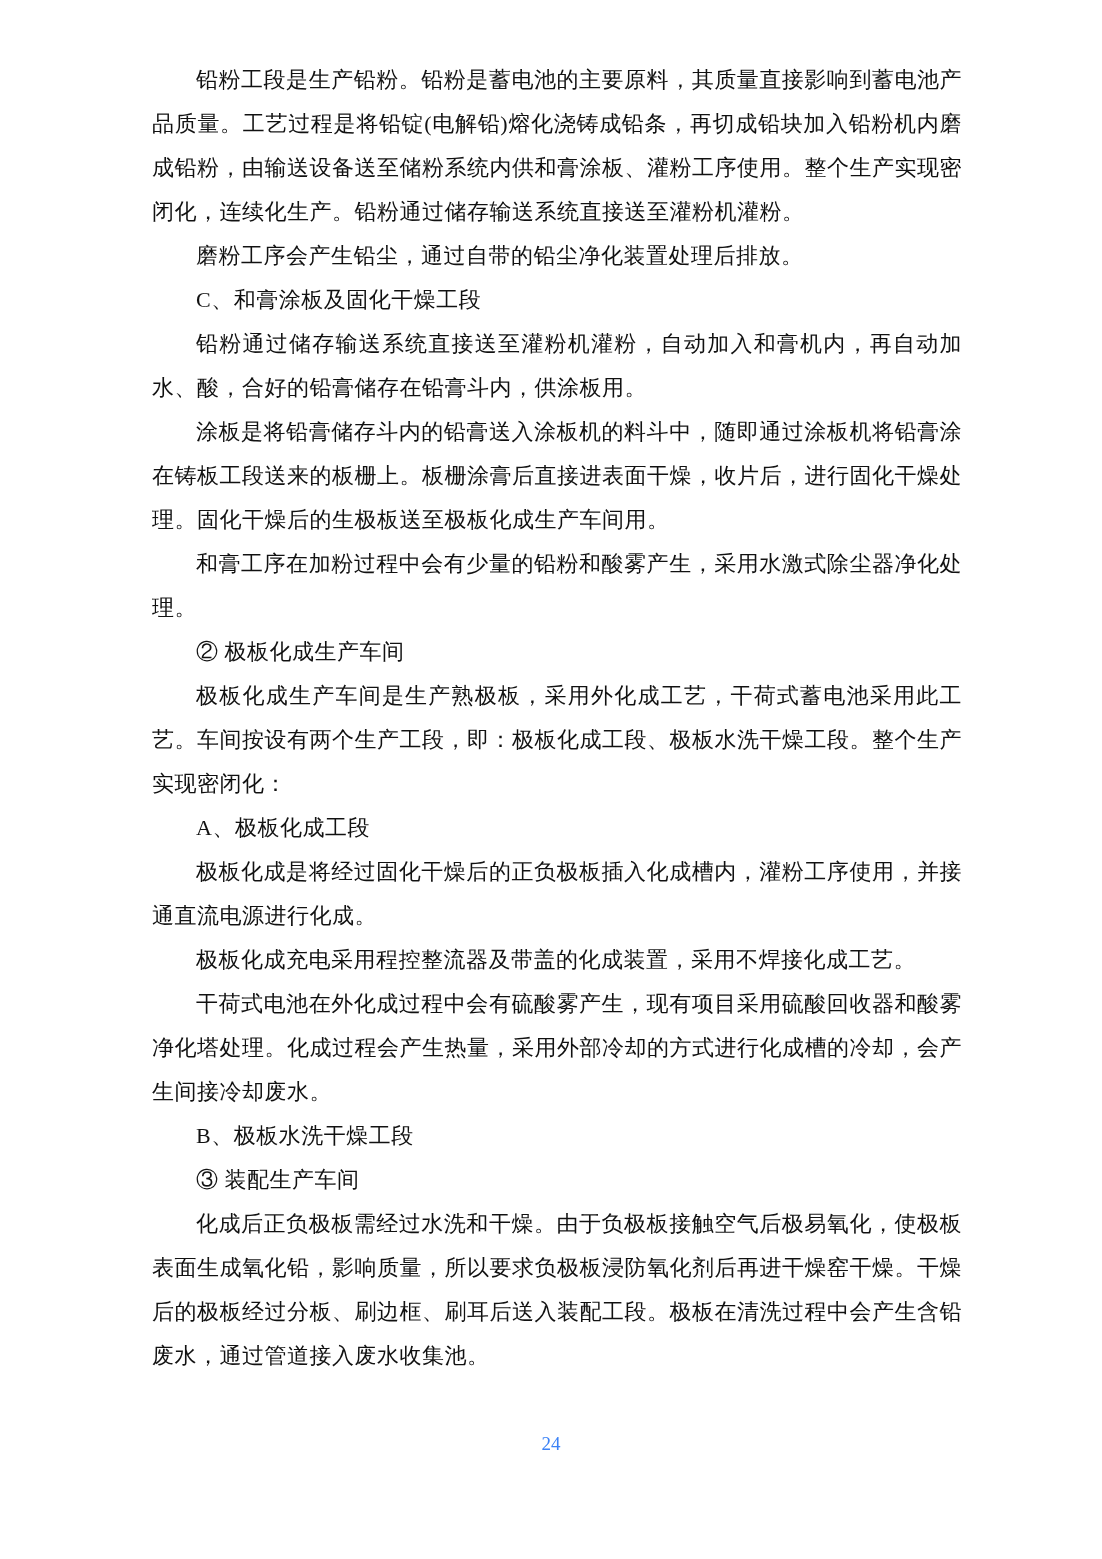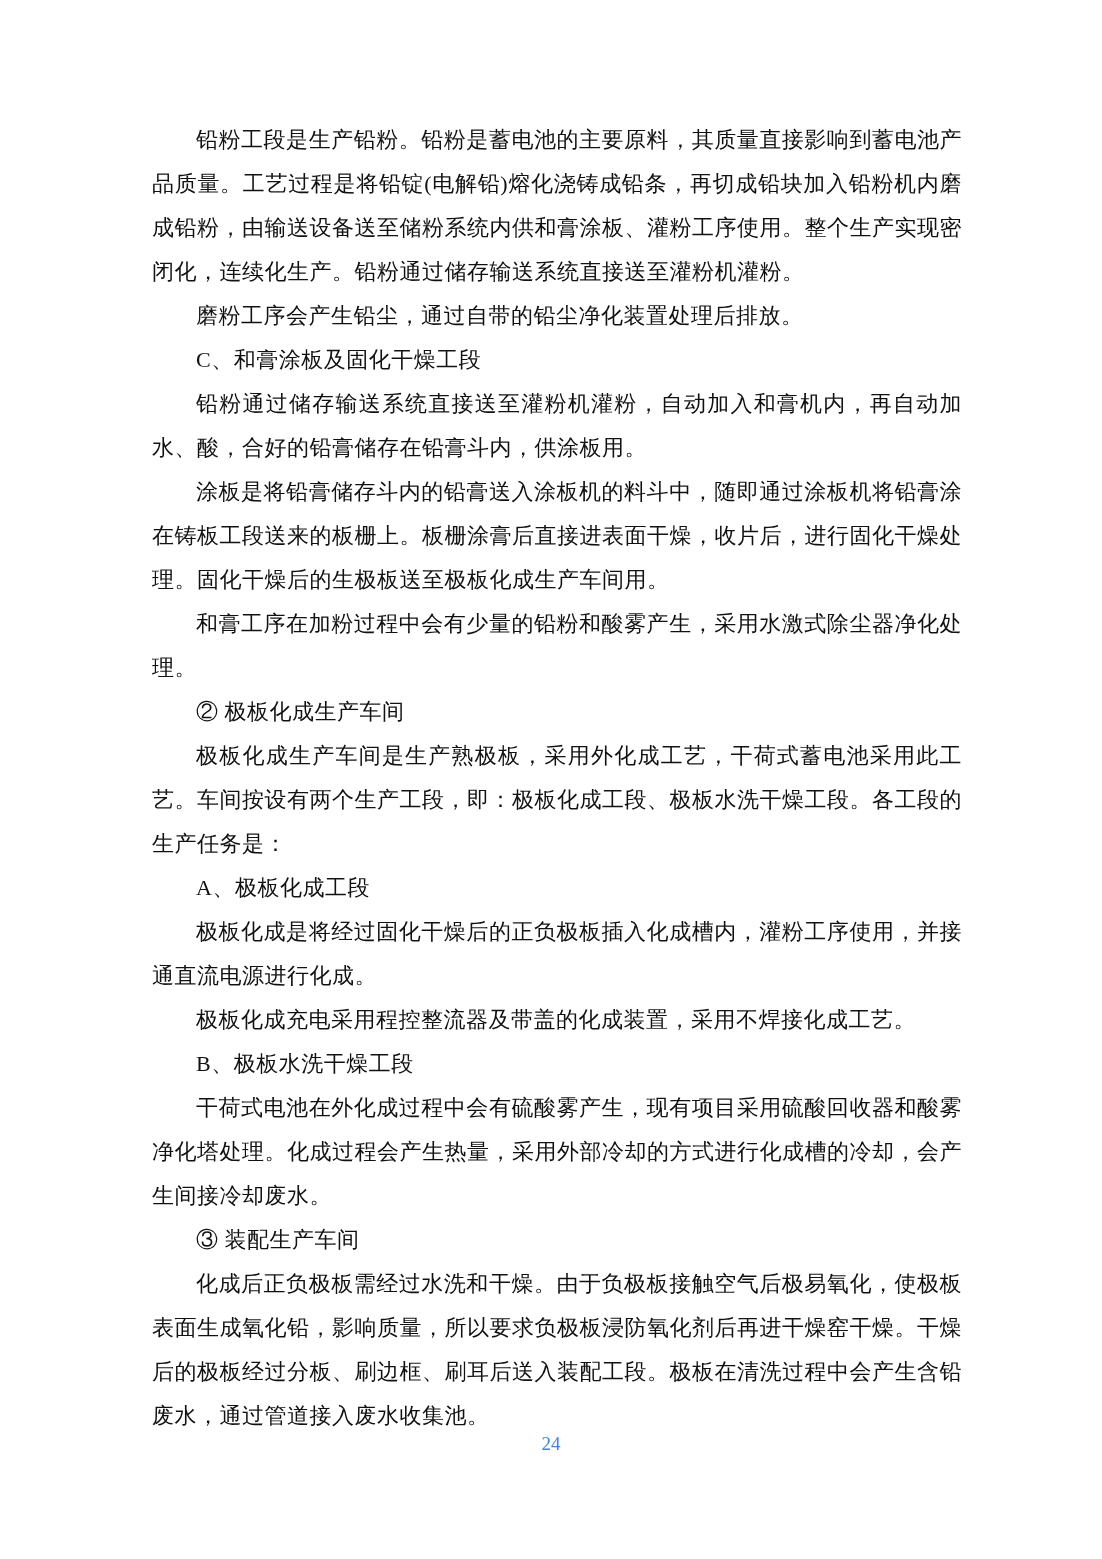--- a/index.html
+++ b/index.html
@@ -7,21 +7,21 @@
     padding: 0;
     background: #ffffff;
   }
   .page {
     position: relative;
     width: 1102px;
     height: 1559px;
     margin: 0 auto;
     background: #ffffff;
     box-sizing: border-box;
-    padding: 118px 140px 0 152px;
+    padding: 58px 140px 0 152px;
     font-family: "Liberation Serif", "DejaVu Serif", serif;
     color: #111111;
     overflow: hidden;
   }
   .para {
     margin: 0;
     font-size: 22px;
     line-height: 44px;
     text-indent: 2em;
     text-align: justify;
@@ -42,23 +42,23 @@
 <body>
 
 <div class="page">
   <p class="para">铅粉工段是生产铅粉。铅粉是蓄电池的主要原料，其质量直接影响到蓄电池产品质量。工艺过程是将铅锭(电解铅)熔化浇铸成铅条，再切成铅块加入铅粉机内磨成铅粉，由输送设备送至储粉系统内供和膏涂板、灌粉工序使用。整个生产实现密闭化，连续化生产。铅粉通过储存输送系统直接送至灌粉机灌粉。</p>
   <p class="para">磨粉工序会产生铅尘，通过自带的铅尘净化装置处理后排放。</p>
   <p class="para">C、和膏涂板及固化干燥工段</p>
   <p class="para">铅粉通过储存输送系统直接送至灌粉机灌粉，自动加入和膏机内，再自动加水、酸，合好的铅膏储存在铅膏斗内，供涂板用。</p>
   <p class="para">涂板是将铅膏储存斗内的铅膏送入涂板机的料斗中，随即通过涂板机将铅膏涂在铸板工段送来的板栅上。板栅涂膏后直接进表面干燥，收片后，进行固化干燥处理。固化干燥后的生极板送至极板化成生产车间用。</p>
   <p class="para">和膏工序在加粉过程中会有少量的铅粉和酸雾产生，采用水激式除尘器净化处理。</p>
   <p class="para">② 极板化成生产车间</p>
-  <p class="para">极板化成生产车间是生产熟极板，采用外化成工艺，干荷式蓄电池采用此工艺。车间按设有两个生产工段，即：极板化成工段、极板水洗干燥工段。各工段的生产任务是：</p>
+  <p class="para">极板化成生产车间是生产熟极板，采用外化成工艺，干荷式蓄电池采用此工艺。车间按设有两个生产工段，即：极板化成工段、极板水洗干燥工段。整个生产实现密闭化：</p>
   <p class="para">A、极板化成工段</p>
   <p class="para">极板化成是将经过固化干燥后的正负极板插入化成槽内，灌粉工序使用，并接通直流电源进行化成。</p>
   <p class="para">极板化成充电采用程控整流器及带盖的化成装置，采用不焊接化成工艺。</p>
+  <p class="para">干荷式电池在外化成过程中会有硫酸雾产生，现有项目采用硫酸回收器和酸雾净化塔处理。化成过程会产生热量，采用外部冷却的方式进行化成槽的冷却，会产生间接冷却废水。</p>
   <p class="para">B、极板水洗干燥工段</p>
-  <p class="para">干荷式电池在外化成过程中会有硫酸雾产生，现有项目采用硫酸回收器和酸雾净化塔处理。化成过程会产生热量，采用外部冷却的方式进行化成槽的冷却，会产生间接冷却废水。</p>
   <p class="para">③ 装配生产车间</p>
   <p class="para">化成后正负极板需经过水洗和干燥。由于负极板接触空气后极易氧化，使极板表面生成氧化铅，影响质量，所以要求负极板浸防氧化剂后再进干燥窑干燥。干燥后的极板经过分板、刷边框、刷耳后送入装配工段。极板在清洗过程中会产生含铅废水，通过管道接入废水收集池。</p>
 
   <div class="footer">24</div>
 </div>
 
 </body></html>

